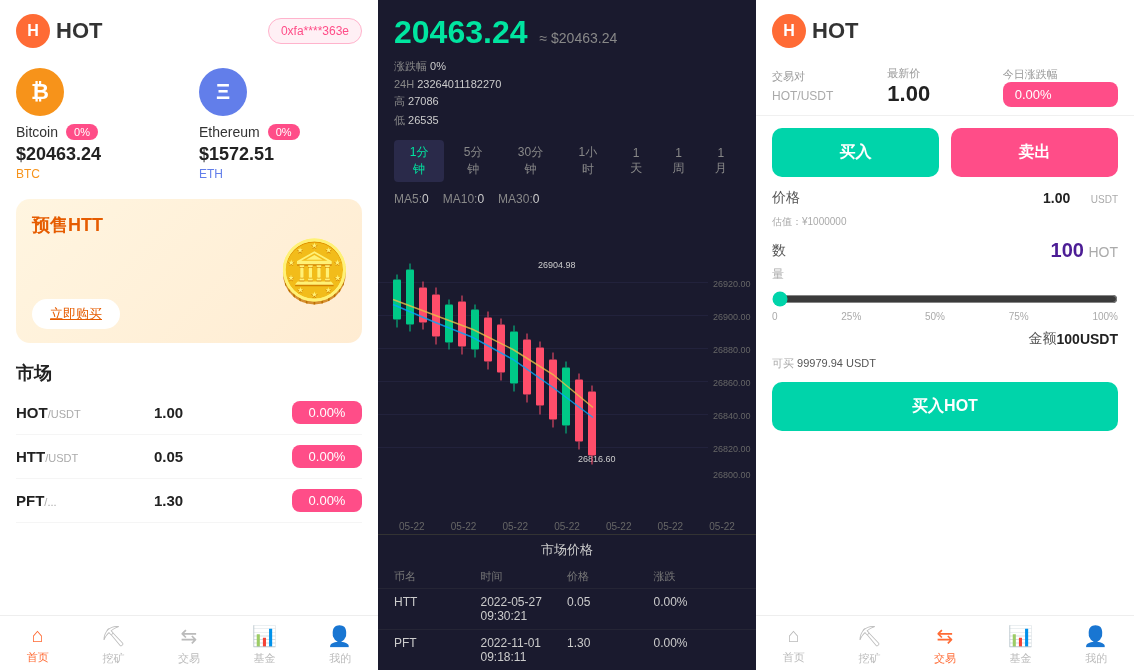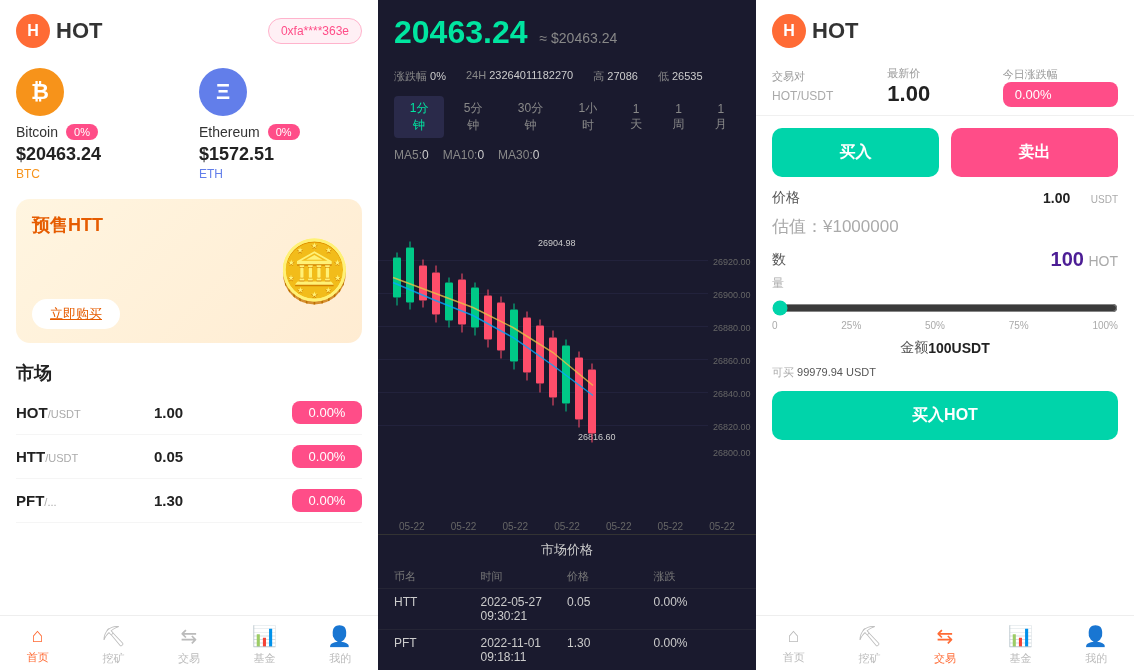--- a/index.html
+++ b/index.html
@@ -191,21 +191,21 @@
     .chart-price-row {
       display: flex; align-items: baseline; gap: 12px;
     }
     .chart-main-price {
       font-size: 32px; font-weight: 700; color: #00e5a0;
     }
     .chart-approx {
       font-size: 14px; color: #888;
     }
     .chart-stats-row {
-      display: flex; gap: 20px; margin-top: 18px;
+      display: flex; gap: 4px; margin-top: 8px; flex-direction: column;
     }
     .chart-stat { font-size: 11px; color: #888; }
     .chart-stat span { color: #ccc; }
 
     
     .time-tabs {
       display: flex;
       padding: 6px 16px;
       gap: 4px;
     }
@@ -345,39 +345,39 @@
     .order-form { padding: 0 16px; }
     .form-row {
       display: flex;
       justify-content: space-between;
       align-items: center;
       margin-bottom: 8px;
     }
     .form-label { font-size: 14px; color: #555; }
     .form-value { font-size: 14px; color: #222; font-weight: 600; }
     .form-unit { font-size: 10px; color: #aaa; margin-left: 16px; }
-    .form-hint { font-size: 17px; color: #aaa; }
+    .form-hint { font-size: 10px; color: #aaa; }
 
     
     .qty-row {
       display: flex; align-items: center; justify-content: space-between; margin-bottom: 4px;
     }
     .qty-val { font-size: 20px; font-weight: 700; color: #4c1d95; }
     .qty-unit { font-size: 14px; color: #aaa; }
 
     
     .slider-wrap { margin-bottom: 8px; }
     .slider-labels {
       display: flex; justify-content: space-between;
     }
     .slider-label { font-size: 10px; color: #aaa; }
 
     
     .amount-row {
-      display: flex; justify-content: center; align-items: center;
+      display: flex; justify-content: flex-end; align-items: center;
       margin-top: 6px; margin-bottom: 8px;
     }
     .amount-label { font-size: 14px; color: #555; }
     .amount-val { font-size: 14px; font-weight: 700; color: #222; }
 
     
     .avail-row { font-size: 11px; color: #aaa; margin-bottom: 3px; }
     .avail-val { color: #555; }
 
     

